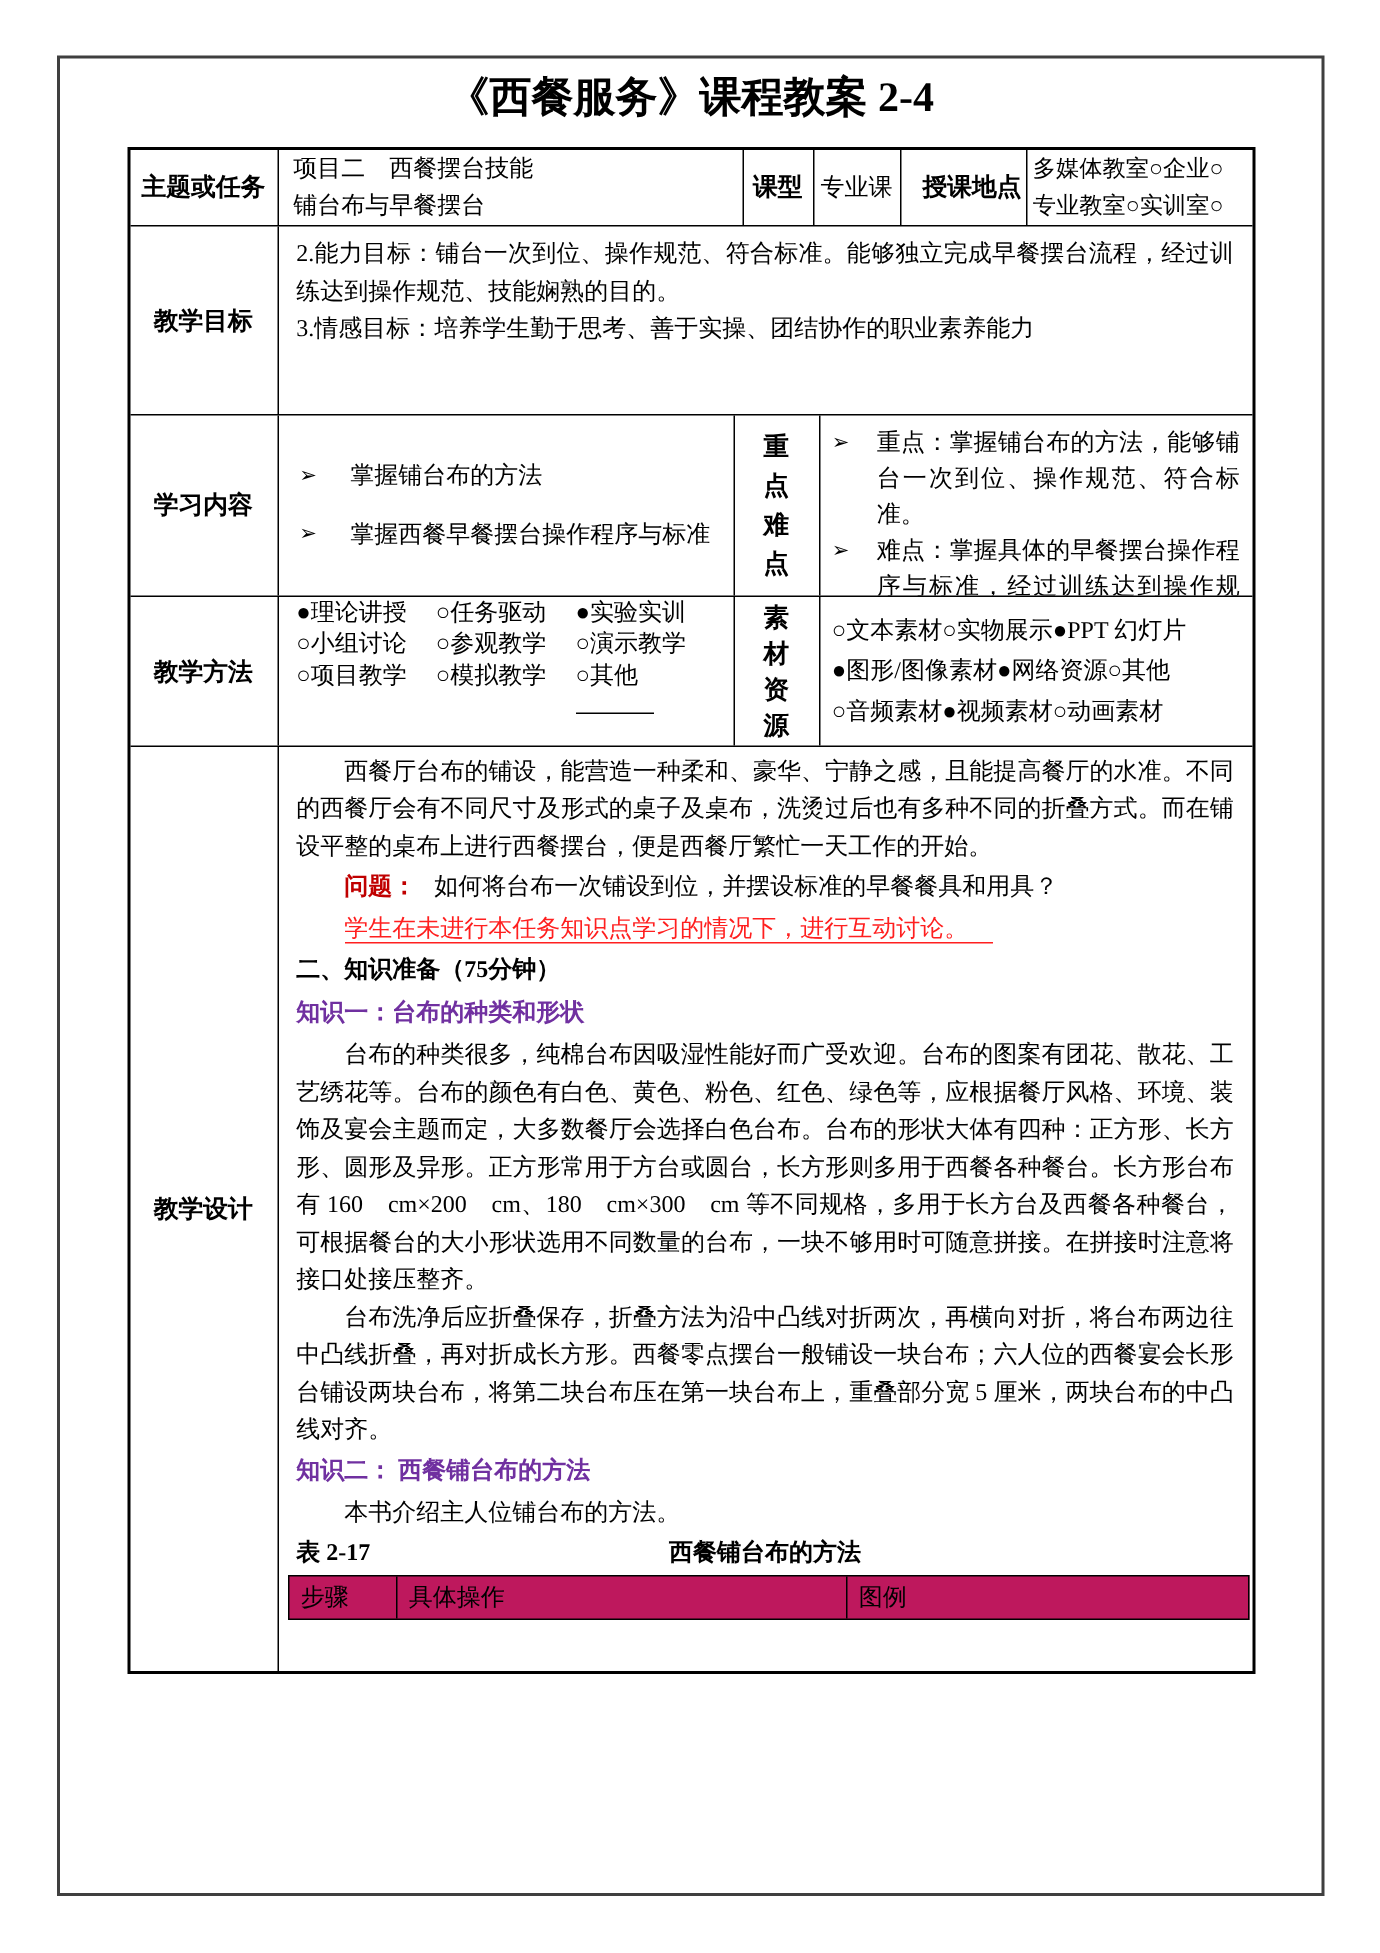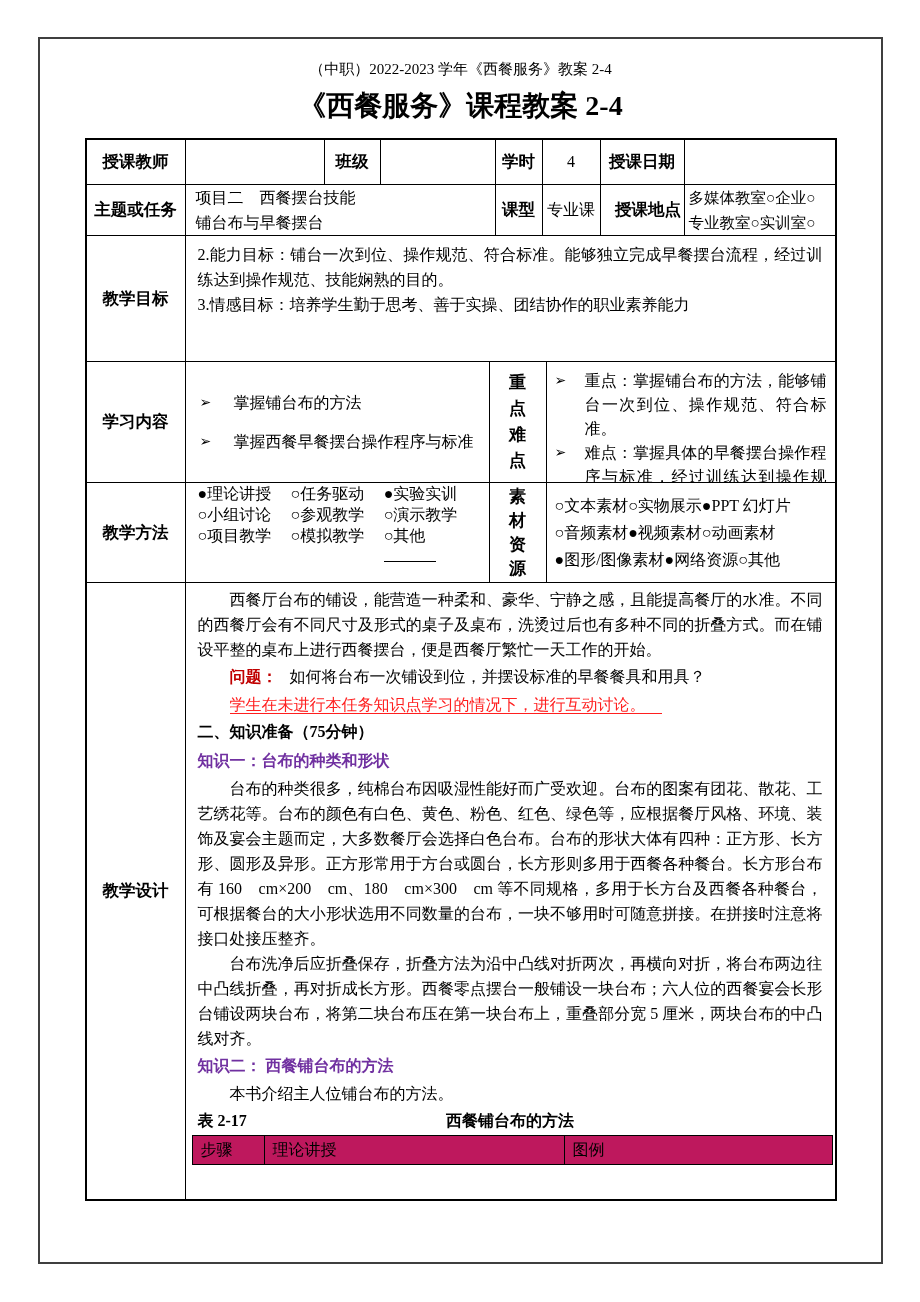--- a/index.html
+++ b/index.html
@@ -89,35 +89,24 @@
   .itcell { border-right:1px solid #000; display:flex; align-items:center; padding-left:8px; }
   .itcell:last-child { border-right:none; flex:1; }
   .it-step { width:72px; }
   .it-op { width:300px; }
 </style>
 </head>
 <body>
 
 <div class="page-frame">
 
-  <div class="doc-header">（中职）2022-2023 学年《西餐服务》教案 2-4</div>
   <div class="doc-title">《西餐服务》课程教案 2-4</div>
 
   <div class="otable">
 
-    <div class="trow r1">
-      <div class="tcell w-label label-cell">授课教师</div>
-      <div class="tcell w-b1"></div>
-      <div class="tcell w-class label-cell">班级</div>
-      <div class="tcell w-b2"></div>
-      <div class="tcell w-hours label-cell">学时</div>
-      <div class="tcell w-four center-cell">4</div>
-      <div class="tcell w-date label-cell">授课日期</div>
-      <div class="tcell last"></div>
-    </div>
 
     <div class="trow r2">
       <div class="tcell w-label label-cell">主题或任务</div>
       <div class="tcell w-topic two-line">
         <div>项目二　西餐摆台技能</div>
         <div>铺台布与早餐摆台</div>
       </div>
       <div class="tcell w-ctype label-cell">课型</div>
       <div class="tcell w-prof center-cell">专业课</div>
       <div class="tcell w-loc label-cell">授课地点</div>
@@ -167,22 +156,22 @@
       <div class="tcell w-content methods-cell">
         <div>●理论讲授　○小组讨论　○项目教学</div>
         <div>○任务驱动　○参观教学　○模拟教学</div>
         <div><span>●实验实训　○演示教学　○其他</span><span class="blank-line"></span></div>
       </div>
       <div class="tcell w-vert v-label-cell">
         <div class="v-label res">素材资源</div>
       </div>
       <div class="tcell last res-cell">
         <div>○文本素材○实物展示●PPT 幻灯片</div>
+        <div>●图形/图像素材●网络资源○其他</div>
         <div>○音频素材●视频素材○动画素材</div>
-        <div>●图形/图像素材●网络资源○其他</div>
       </div>
     </div>
 
     <div class="trow r6">
       <div class="tcell w-label label-cell">教学设计</div>
       <div class="tcell last design-cell">
 
 
         <p class="p-indent">西餐厅台布的铺设，能营造一种柔和、豪华、宁静之感，且能提高餐厅的水准。不同的西餐厅会有不同尺寸及形式的桌子及桌布，洗烫过后也有多种不同的折叠方式。而在铺设平整的桌布上进行西餐摆台，便是西餐厅繁忙一天工作的开始。</p>
 
@@ -205,21 +194,21 @@
 
         <p class="p-indent">本书介绍主人位铺台布的方法。</p>
 
         <div class="caption-line">
           <span class="caption-no">表 2-17</span>
           <span>西餐铺台布的方法</span>
         </div>
 
         <div class="inner-table">
           <div class="itcell it-step">步骤</div>
-          <div class="itcell it-op">理论讲授</div>
+          <div class="itcell it-op">具体操作</div>
           <div class="itcell">图例</div>
         </div>
 
       </div>
     </div>
 
   </div>
 </div>
 
 </body></html>

